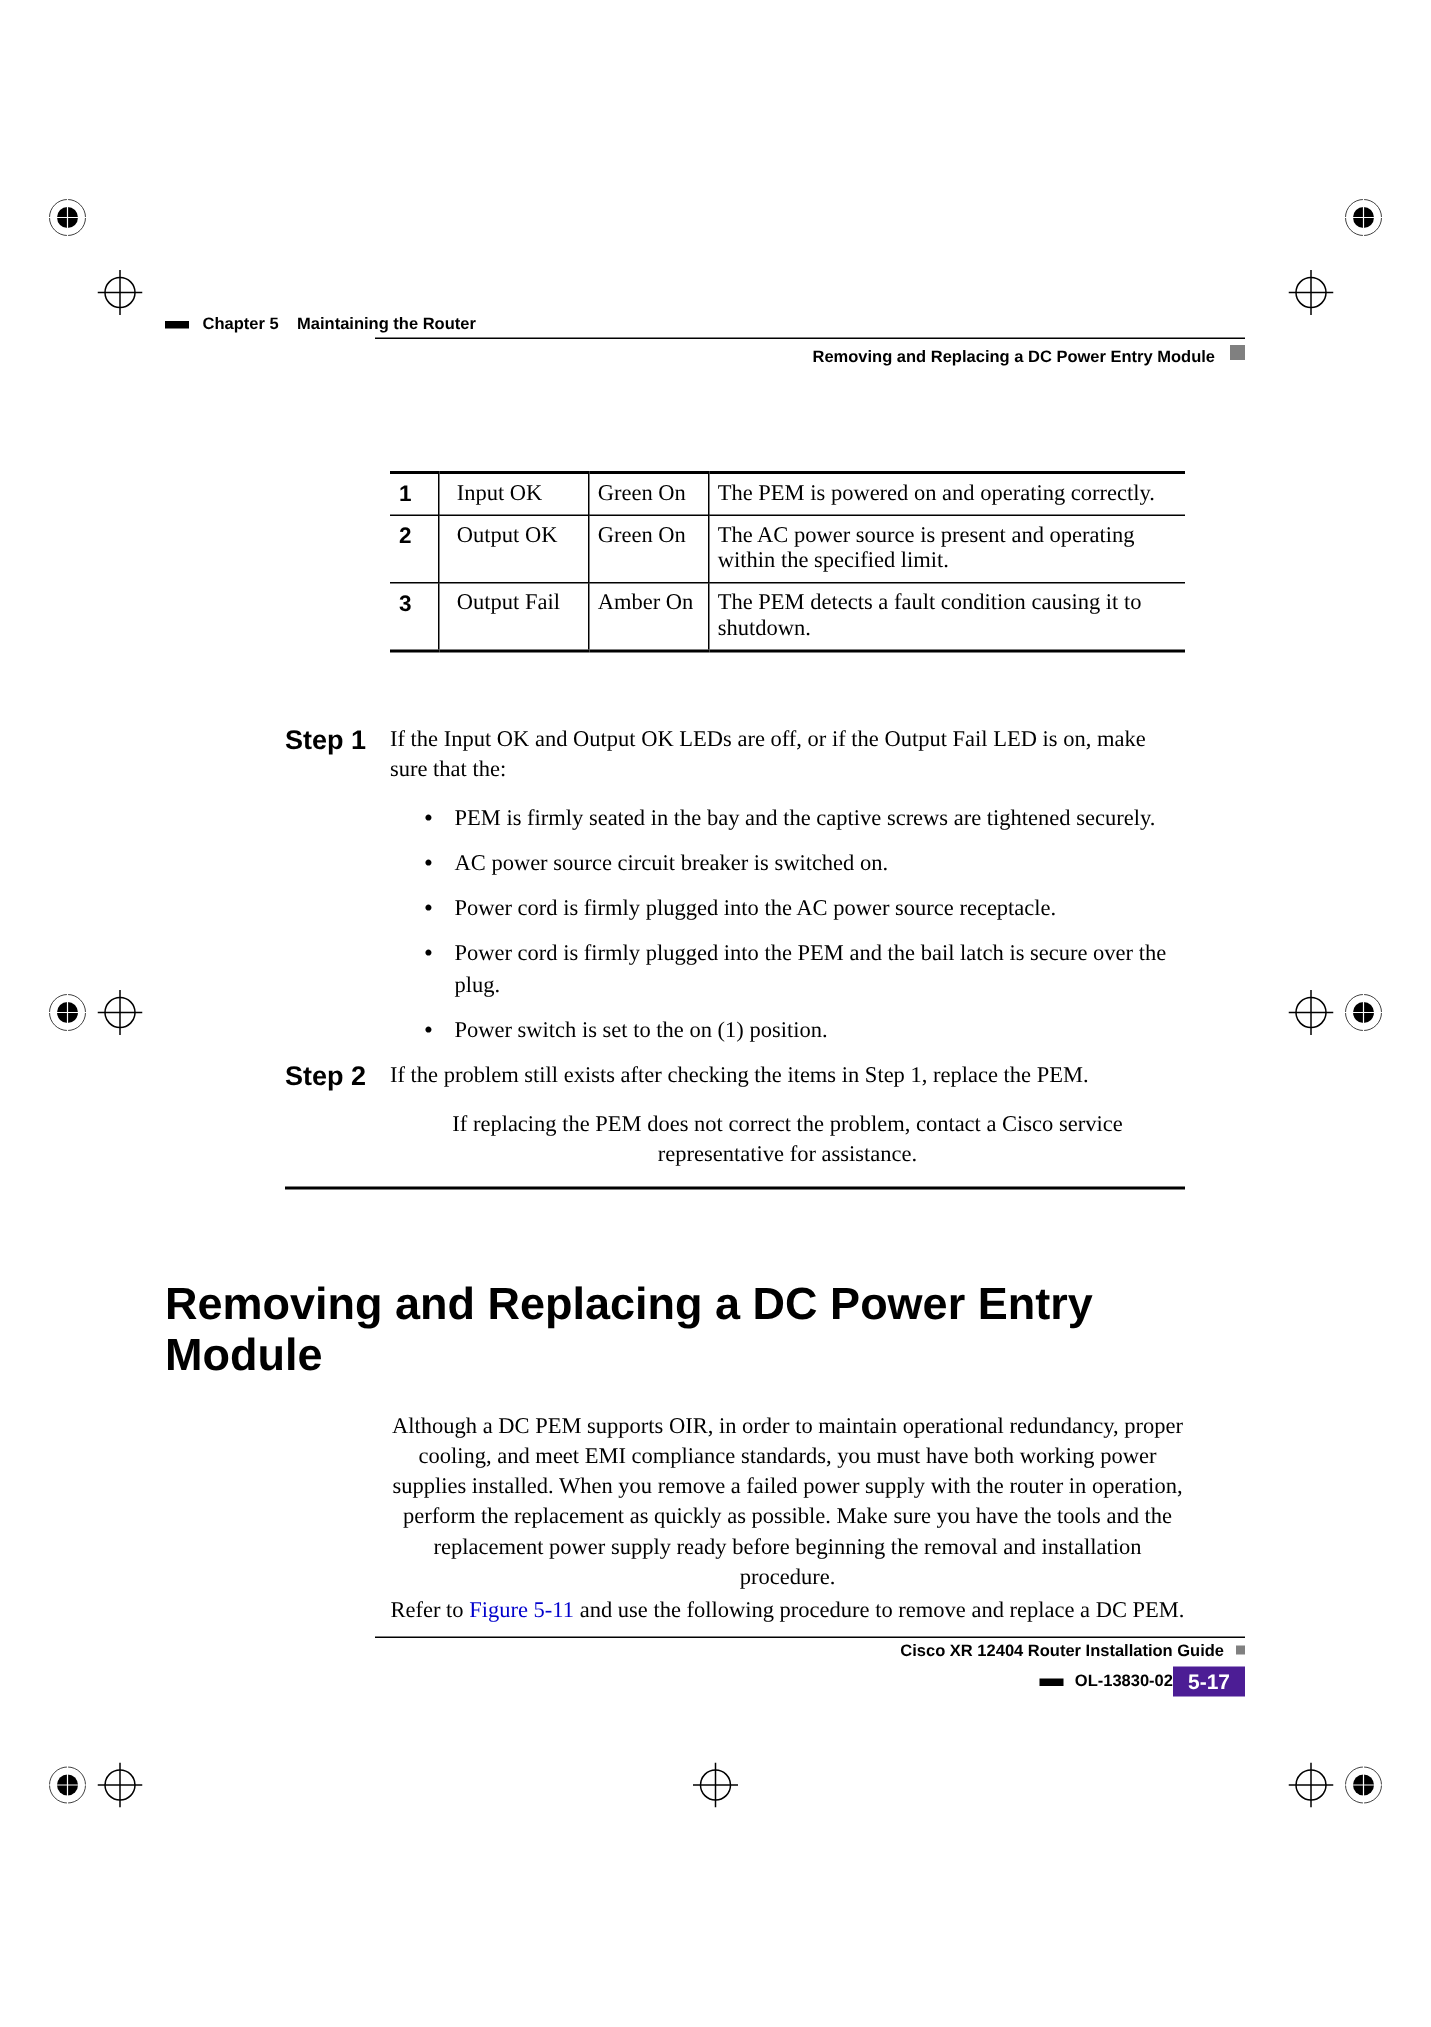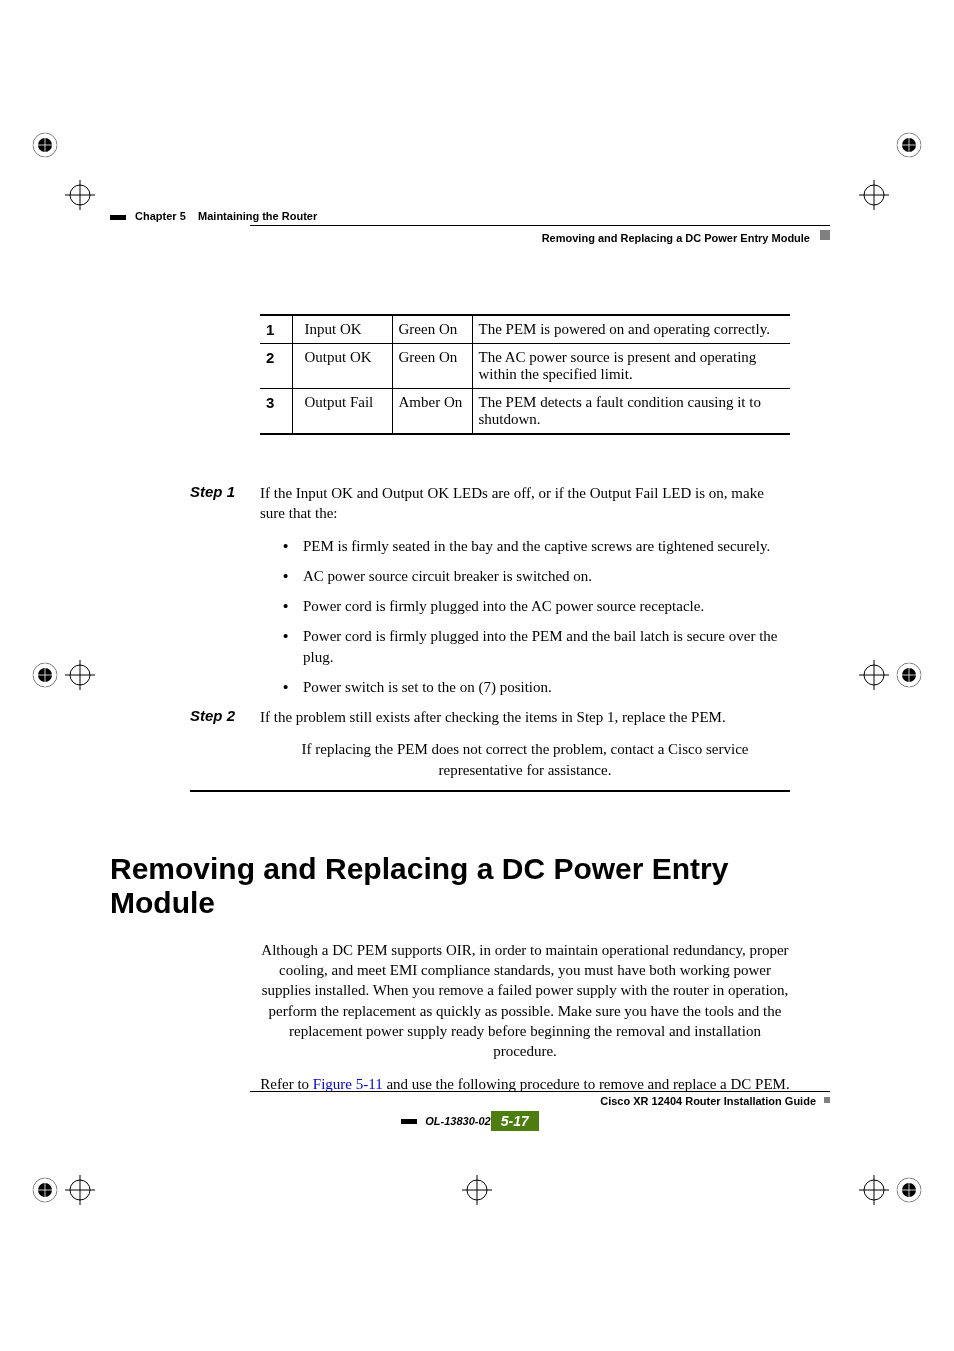--- a/index.html
+++ b/index.html
@@ -111,25 +111,24 @@
     .steps-area {
       margin-top: 48px;
     }
     .step-row {
       display: flex;
       margin-bottom: 12px;
     }
     .step-label {
       font-family: Arial, sans-serif;
       font-weight: bold;
-      font-size: 15px;
+      font-size: 18px;
       width: 70px;
       flex-shrink: 0;
       margin-left: 80px;
-      font-style: italic;
     }
     .step-text {
       font-size: 15px;
       line-height: 1.35;
       width: 530px;
     }
     .bullet-list {
       margin-left: 173px;
       margin-top: 8px;
     }
@@ -179,40 +178,39 @@
     }
     .footer-title {
       text-align: right;
       font-family: Arial, sans-serif;
       font-weight: bold;
       font-size: 11px;
       margin-top: 3px;
     }
     .footer-bottom {
       display: flex;
-      justify-content: center;
+      justify-content: flex-end;
       align-items: center;
       margin-top: 4px;
-      font-style: italic;
     }
     .footer-left {
       font-family: Arial, sans-serif;
       font-weight: bold;
       font-size: 11px;
       display: flex;
       align-items: center;
       gap: 8px;
     }
     .footer-bar {
       width: 16px;
       height: 5px;
       background: #000;
     }
     .page-num-box {
-      background: #4d7c0f;
+      background: #4c1d95;
       color: #fff;
       font-family: Arial, sans-serif;
       font-weight: bold;
       font-size: 14px;
       padding: 2px 10px;
     }
     .footer-right-wrap {
       display: flex;
       align-items: center;
       gap: 8px;
@@ -365,34 +363,34 @@
       <div class="bullet-item">
         <div class="bullet-dot">•</div>
         <div class="bullet-text">Power cord is firmly plugged into the AC power source receptacle.</div>
       </div>
       <div class="bullet-item">
         <div class="bullet-dot">•</div>
         <div class="bullet-text">Power cord is firmly plugged into the PEM and the bail latch is secure over the plug.</div>
       </div>
       <div class="bullet-item">
         <div class="bullet-dot">•</div>
-        <div class="bullet-text">Power switch is set to the on (7) position.</div>
+        <div class="bullet-text">Power switch is set to the on (1) position.</div>
       </div>
     </div>
     <div class="step-row" style="margin-top:8px;">
       <div class="step-label">Step 2</div>
       <div class="step-text">If the problem still exists after checking the items in Step 1, replace the PEM.</div>
     </div>
     <div class="para">If replacing the PEM does not correct the problem, contact a Cisco service representative for assistance.</div>
     <hr class="hr-steps">
   </div>
 
   <h1 class="section-heading">Removing and Replacing a DC Power Entry Module</h1>
   <div class="para">Although a DC PEM supports OIR, in order to maintain operational redundancy, proper cooling, and meet EMI compliance standards, you must have both working power supplies installed. When you remove a failed power supply with the router in operation, perform the replacement as quickly as possible. Make sure you have the tools and the replacement power supply ready before beginning the removal and installation procedure.</div>
-  <div class="para" style="margin-top:13px;">
+  <div class="para" style="margin-top:2px;">
     <span>Refer to </span><span class="link-text">Figure 5-11</span><span> and use the following procedure to remove and replace a DC PEM.</span>
   </div>
 </div>
 
 <div class="footer">
   <hr class="footer-rule-top">
   <div class="footer-right-wrap" style="justify-content:flex-end;">
     <div class="footer-title">Cisco XR 12404 Router Installation Guide</div>
     <div class="footer-sq"></div>
   </div>

